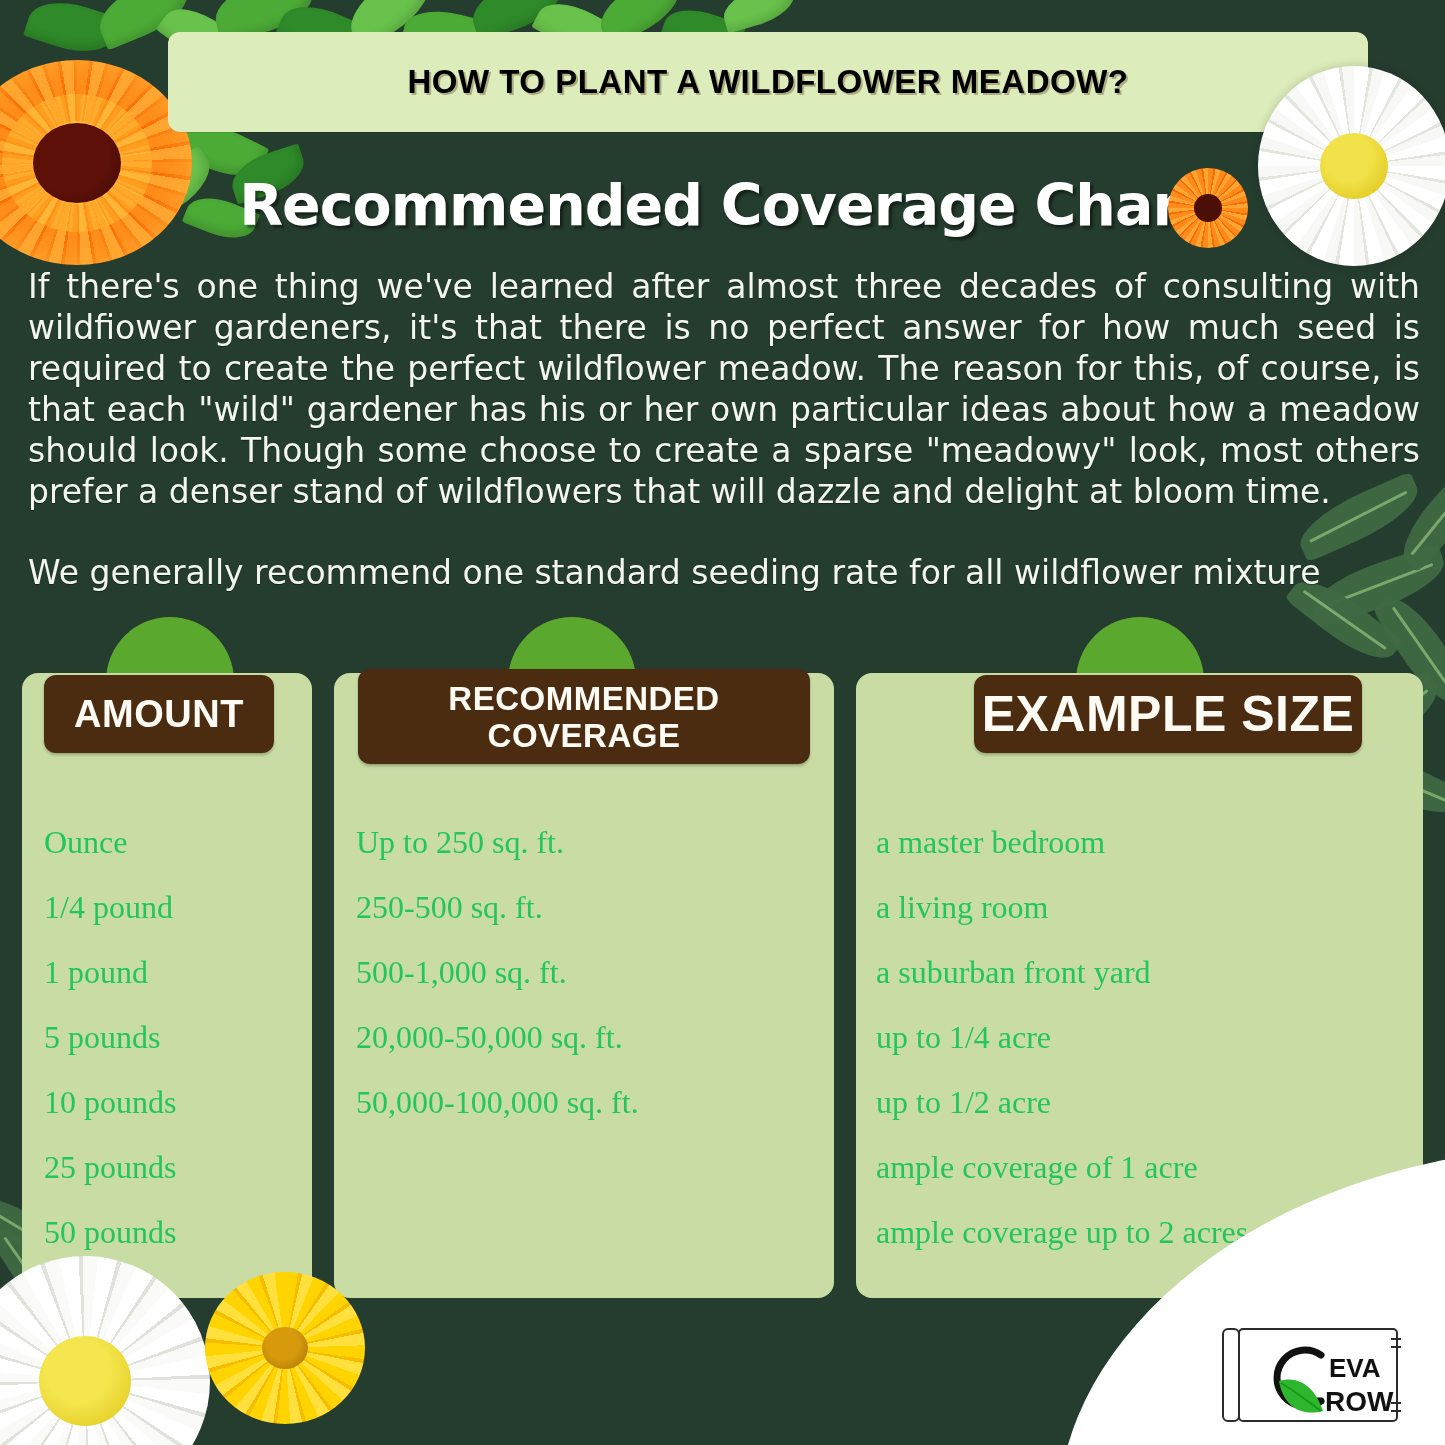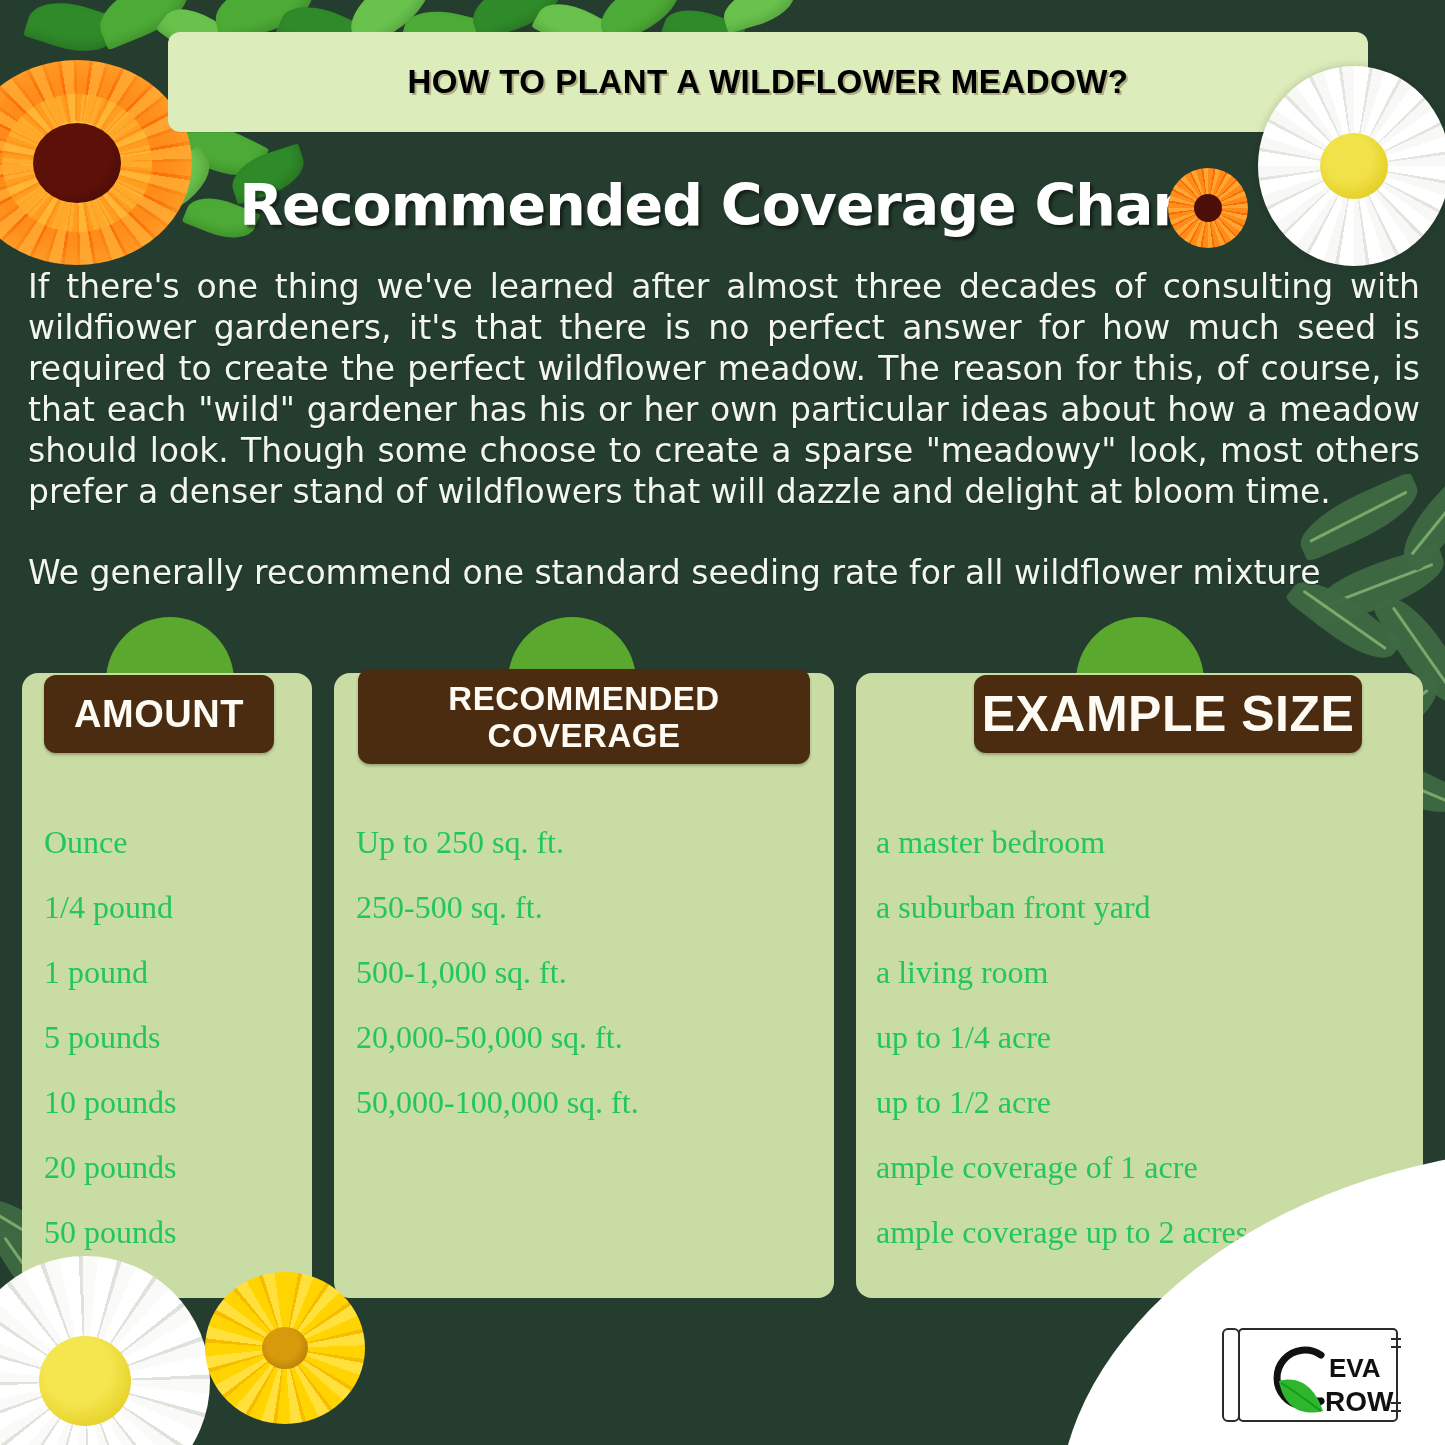--- a/index.html
+++ b/index.html
@@ -289,34 +289,34 @@
     <div class="badge" id="badge-amount">AMOUNT</div>
     <div class="badge" id="badge-coverage">RECOMMENDED COVERAGE</div>
     <div class="badge" id="badge-example">EXAMPLE SIZE</div>
 
     <div class="col" id="col-amount">
         <div class="row">Ounce</div>
         <div class="row">1/4 pound</div>
         <div class="row">1 pound</div>
         <div class="row">5 pounds</div>
         <div class="row">10 pounds</div>
-        <div class="row">20 pounds</div>
+        <div class="row">25 pounds</div>
         <div class="row">50 pounds</div>
       </div>
     <div class="col" id="col-coverage">
         <div class="row">Up to 250 sq. ft.</div>
         <div class="row">250-500 sq. ft.</div>
         <div class="row">500-1,000 sq. ft.</div>
         <div class="row">20,000-50,000 sq. ft.</div>
         <div class="row">50,000-100,000 sq. ft.</div>
       </div>
     <div class="col" id="col-example">
         <div class="row">a master bedroom</div>
+        <div class="row">a living room</div>
         <div class="row">a suburban front yard</div>
-        <div class="row">a living room</div>
         <div class="row">up to 1/4 acre</div>
         <div class="row">up to 1/2 acre</div>
         <div class="row">ample coverage of 1 acre</div>
         <div class="row">ample coverage up to 2 acres</div>
       </div>
   </div>
 
   <div class="flower" id="f-daisy-bl">
     <div class="petals"></div>
     <div class="core"></div>

